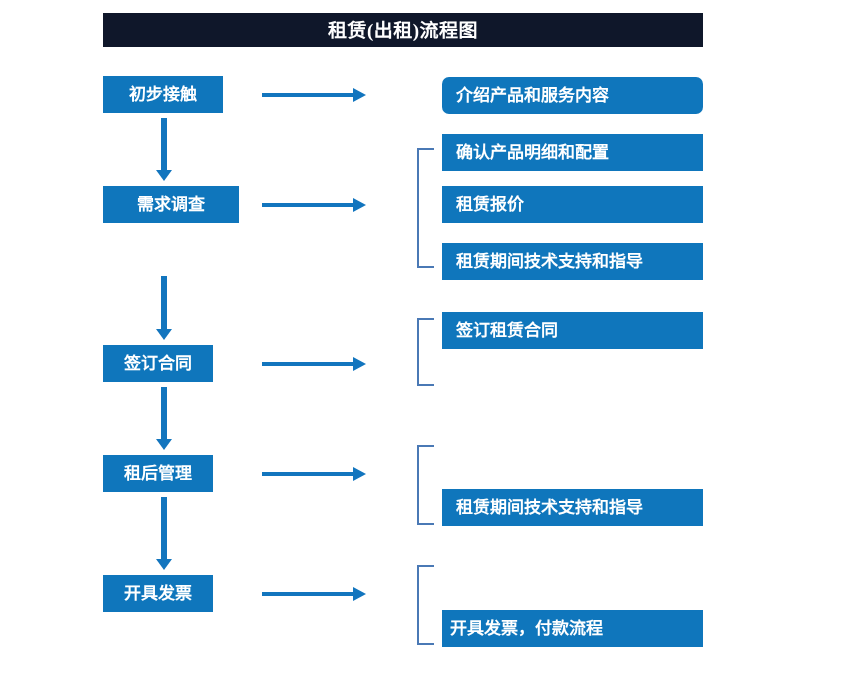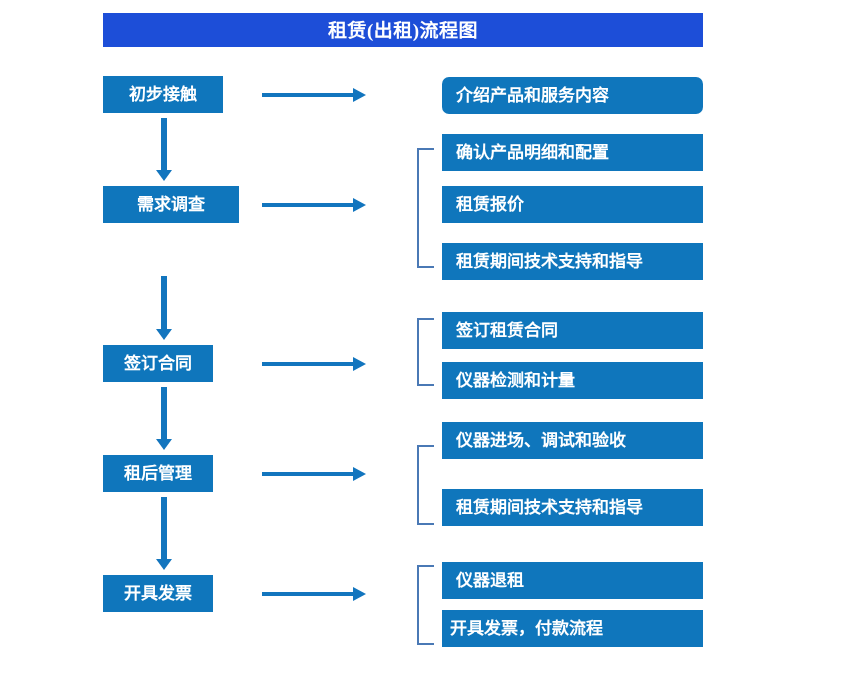--- a/index.html
+++ b/index.html
@@ -19,21 +19,21 @@
     overflow: hidden;
   }
 
   
   .title-bar {
     position: absolute;
     left: 103px;
     top: 13px;
     width: 600px;
     height: 34px;
-    background: #1d4ed8;
+    background: #0f172a;
     display: flex;
     align-items: center;
     justify-content: center;
   }
   .title-bar .title-text {
     color: #ffffff;
     font-size: 19px;
     font-weight: bold;
     letter-spacing: 0.5px;
     line-height: 1;
@@ -222,31 +222,22 @@
   <div class="node-box detail-box" style="top:186px;">
     <span class="node-label">租赁报价</span>
   </div>
   <div class="node-box detail-box" style="top:243px;">
     <span class="node-label">租赁期间技术支持和指导</span>
   </div>
 
   <div class="node-box detail-box" style="top:312px;">
     <span class="node-label">签订租赁合同</span>
   </div>
-  <div class="node-box detail-box" style="top:362px;">
-    <span class="node-label">仪器检测和计量</span>
-  </div>
-
-  <div class="node-box detail-box" style="top:422px;">
-    <span class="node-label">仪器进场、调试和验收</span>
-  </div>
+
   <div class="node-box detail-box" style="top:489px;">
     <span class="node-label">租赁期间技术支持和指导</span>
   </div>
 
-  <div class="node-box detail-box" style="top:562px;">
-    <span class="node-label">仪器退租</span>
-  </div>
   <div class="node-box detail-box" style="top:610px;padding-left:8px;">
     <span class="node-label">开具发票，付款流程</span>
   </div>
 
 </div>
 
 </body></html>

